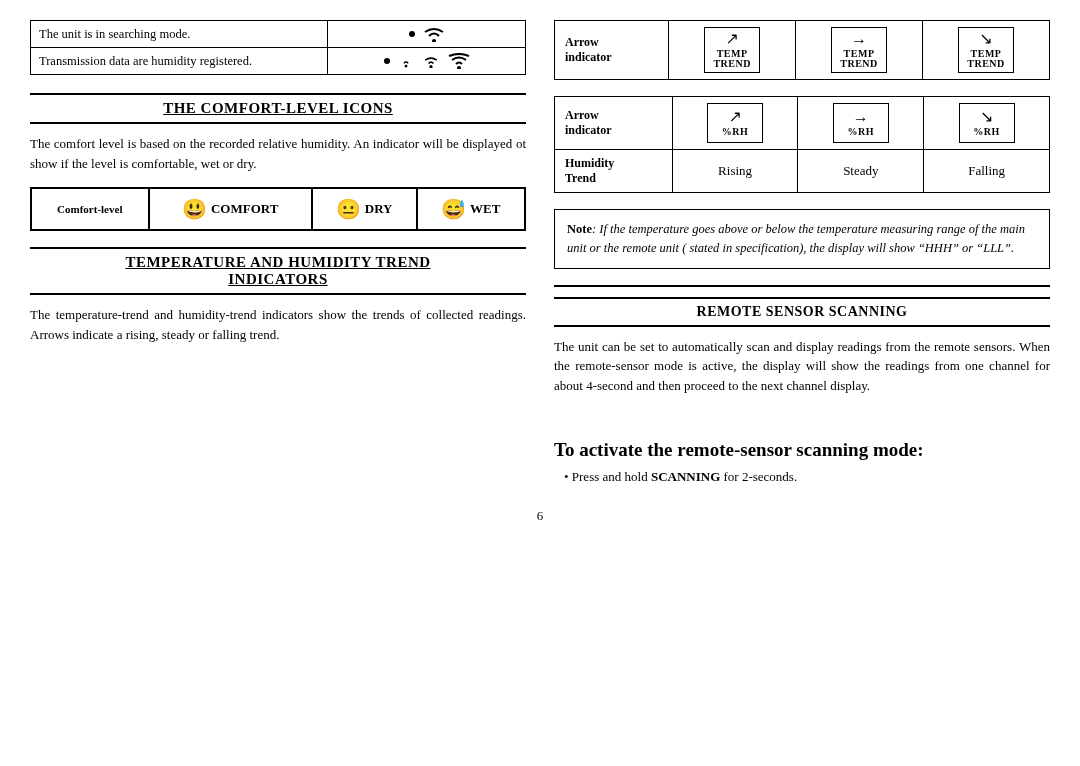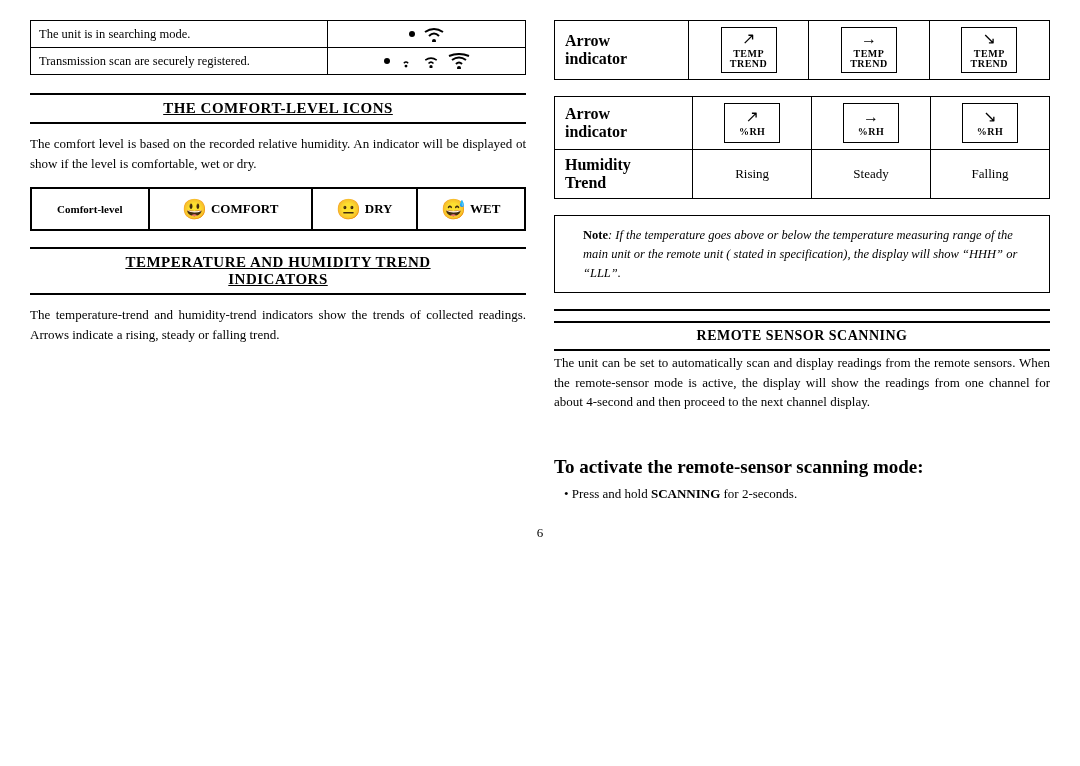--- a/index.html
+++ b/index.html
@@ -72,21 +72,21 @@
     }
     .section-title-sm {
       text-align: center;
       font-size: 14px;
       font-weight: bold;
       text-transform: uppercase;
       letter-spacing: 0.5px;
       border-bottom: 2px solid #000;
       border-top: 2px solid #000;
       padding: 5px 0;
-      margin-bottom: 2px;
+      margin-bottom: 10px;
       margin-top: 0;
     }
 
     .body-text {
       font-size: 13px;
       line-height: 1.5;
       margin-bottom: 14px;
       text-align: justify;
     }
 
@@ -129,28 +129,28 @@
       margin-bottom: 16px;
     }
     .trend-table td, .trend-table th {
       border: 1px solid #000;
       padding: 6px 8px;
       text-align: center;
       vertical-align: middle;
     }
     .trend-table .label-cell {
       font-weight: bold;
-      font-size: 16px;
+      font-size: 12px;
       text-align: left;
       padding-left: 10px;
     }
 
     .note-box {
       border: 1.5px solid #000;
-      padding: 10px 28px;
+      padding: 10px 12px;
       font-size: 12.5px;
       line-height: 1.5;
       font-style: italic;
       margin-bottom: 16px;
     }
     .note-box strong {
       font-style: normal;
     }
 
     .remote-body {
@@ -228,21 +228,21 @@
               <span class="dot"></span>
               <svg class="wifi-svg" width="22" height="16" viewBox="0 0 22 16">
                 <circle cx="11" cy="15" r="2" fill="#000"></circle>
                 <path d="M6,10 Q11,5 16,10" fill="none" stroke="#000" stroke-width="2"></path>
                 <path d="M2,6 Q11,0 20,6" fill="none" stroke="#000" stroke-width="2"></path>
               </svg>
             </div>
           </td>
         </tr>
         <tr>
-          <td class="desc-col">Transmission scan are securely registered.</td>
+          <td class="desc-col">Transmission data are humidity registered.</td>
           <td>
             <div class="signal-icons">
               <span class="dot"></span>
               <svg class="wifi-svg" width="16" height="14" viewBox="0 0 22 16">
                 <circle cx="11" cy="15" r="2" fill="#000"></circle>
                 <path d="M8,11 Q11,8 14,11" fill="none" stroke="#000" stroke-width="2"></path>
               </svg>
               <svg class="wifi-svg" width="18" height="14" viewBox="0 0 22 16">
                 <circle cx="11" cy="15" r="2" fill="#000"></circle>
                 <path d="M8,11 Q11,8 14,11" fill="none" stroke="#000" stroke-width="2"></path>

